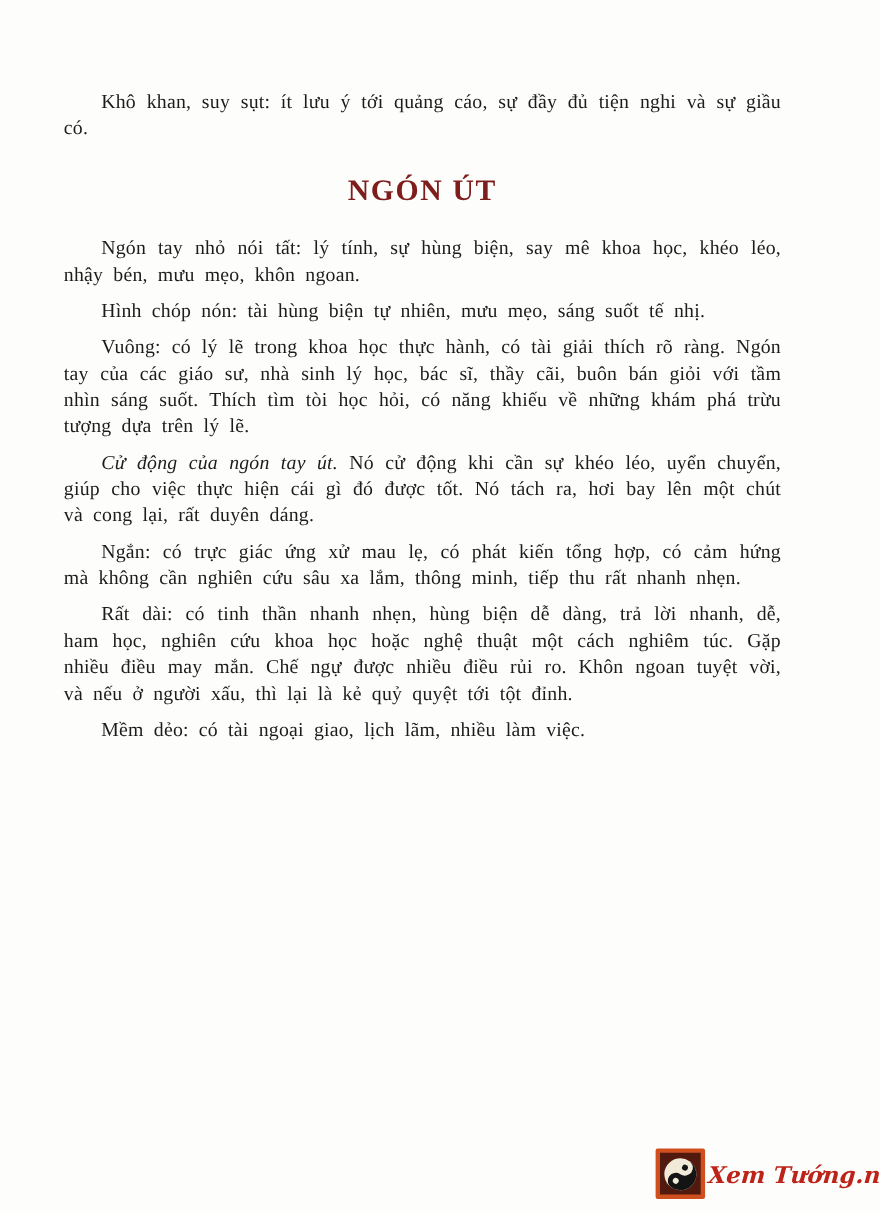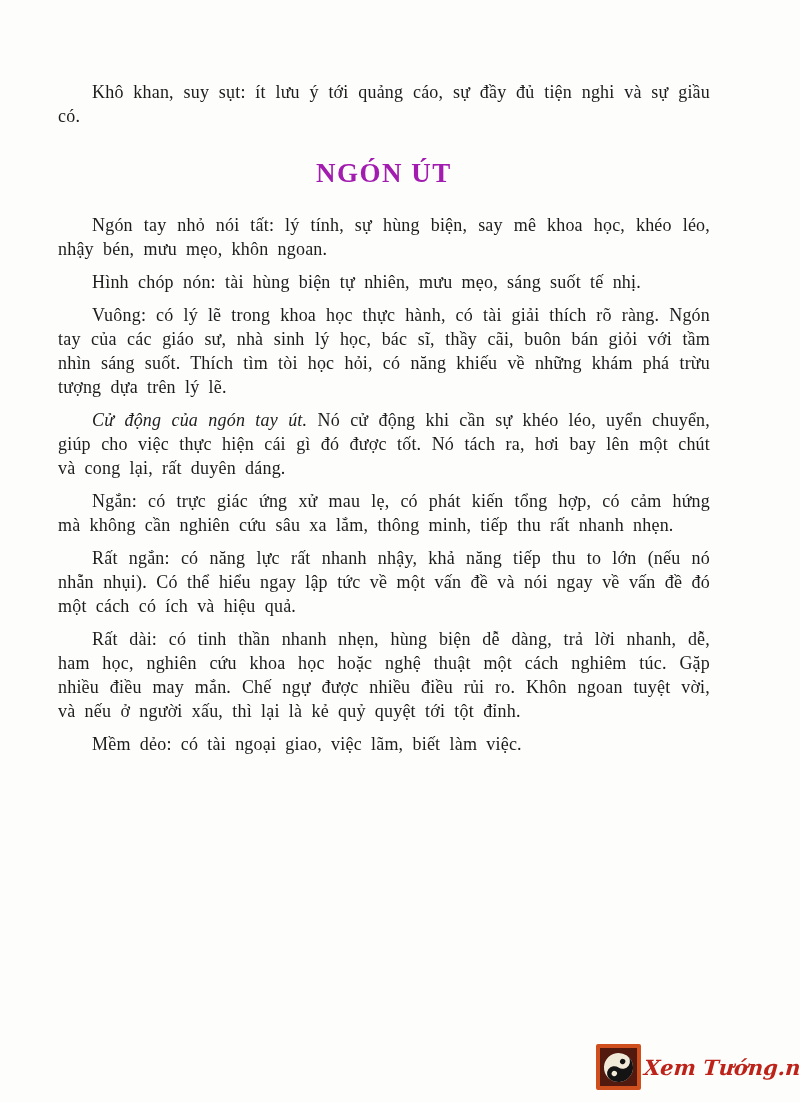--- a/index.html
+++ b/index.html
@@ -36,21 +36,21 @@
     font-style: italic;
     margin-top: 48px;
   }
   h1.chapter-title {
     margin: 30px 0 24px 0;
     text-align: center;
     font-size: 27px;
     line-height: 31px;
     font-weight: bold;
     letter-spacing: 1.5px;
-    color: #a21caf;
+    color: #7f1d1d;
   }
   .watermark {
     position: absolute;
     top: 1044px;
     right: 5px;
     display: flex;
     align-items: center;
     gap: 3px;
   }
   .wm-icon-box {
@@ -93,26 +93,25 @@
 
     <p class="body-par"><i></i><span>Hình chóp nón: tài hùng biện tự nhiên, mưu mẹo, sáng suốt tế nhị.</span></p>
 
     <p class="body-par"><i></i><span>Vuông: có lý lẽ trong khoa học thực hành, có tài giải thích rõ ràng. Ngón tay của các giáo sư, nhà sinh lý học, bác sĩ, thầy cãi, buôn bán giỏi với tầm nhìn sáng suốt. Thích tìm tòi học hỏi, có năng khiếu về những khám phá trừu tượng dựa trên lý lẽ.</span></p>
 
 
     <p class="body-par"><i>Cử động của ngón tay út.</i><span> Nó cử động khi cần sự khéo léo, uyển chuyển, giúp cho việc thực hiện cái gì đó được tốt. Nó tách ra, hơi bay lên một chút và cong lại, rất duyên dáng.</span></p>
 
     <p class="body-par"><i></i><span>Ngắn: có trực giác ứng xử mau lẹ, có phát kiến tổng hợp, có cảm hứng mà không cần nghiên cứu sâu xa lắm, thông minh, tiếp thu rất nhanh nhẹn.</span></p>
 
-    <p class="body-par"><i></i><span>Rất ngắn: có năng lực rất nhanh nhậy, khả năng tiếp thu to lớn (nếu nó nhẵn nhụi). Có thể hiểu ngay lập tức về một vấn đề và nói ngay về vấn đề đó một cách có ích và hiệu quả.</span></p>
 
 
     <p class="body-par"><i></i><span>Rất dài: có tinh thần nhanh nhẹn, hùng biện dễ dàng, trả lời nhanh, dễ, ham học, nghiên cứu khoa học hoặc nghệ thuật một cách nghiêm túc. Gặp nhiều điều may mắn. Chế ngự được nhiều điều rủi ro. Khôn ngoan tuyệt vời, và nếu ở người xấu, thì lại là kẻ quỷ quyệt tới tột đỉnh.</span></p>
 
-    <p class="body-par"><i></i><span>Mềm dẻo: có tài ngoại giao, việc lãm, biết làm việc.</span></p>
+    <p class="body-par"><i></i><span>Mềm dẻo: có tài ngoại giao, lịch lãm, nhiều làm việc.</span></p>
 
 
   </div>
 
   <div class="watermark">
     <span class="wm-icon-box">
       <svg width="31" height="31" viewBox="0 0 64 64" aria-hidden="true">
         <circle cx="32" cy="32" r="30" fill="#f2ead9"></circle>
         <path d="M32 2 A30 30 0 0 1 32 62 A15 15 0 0 1 32 32 A15 15 0 0 0 32 2 Z" fill="#141414"></path>
         <circle cx="32" cy="17" r="5.5" fill="#141414"></circle>

